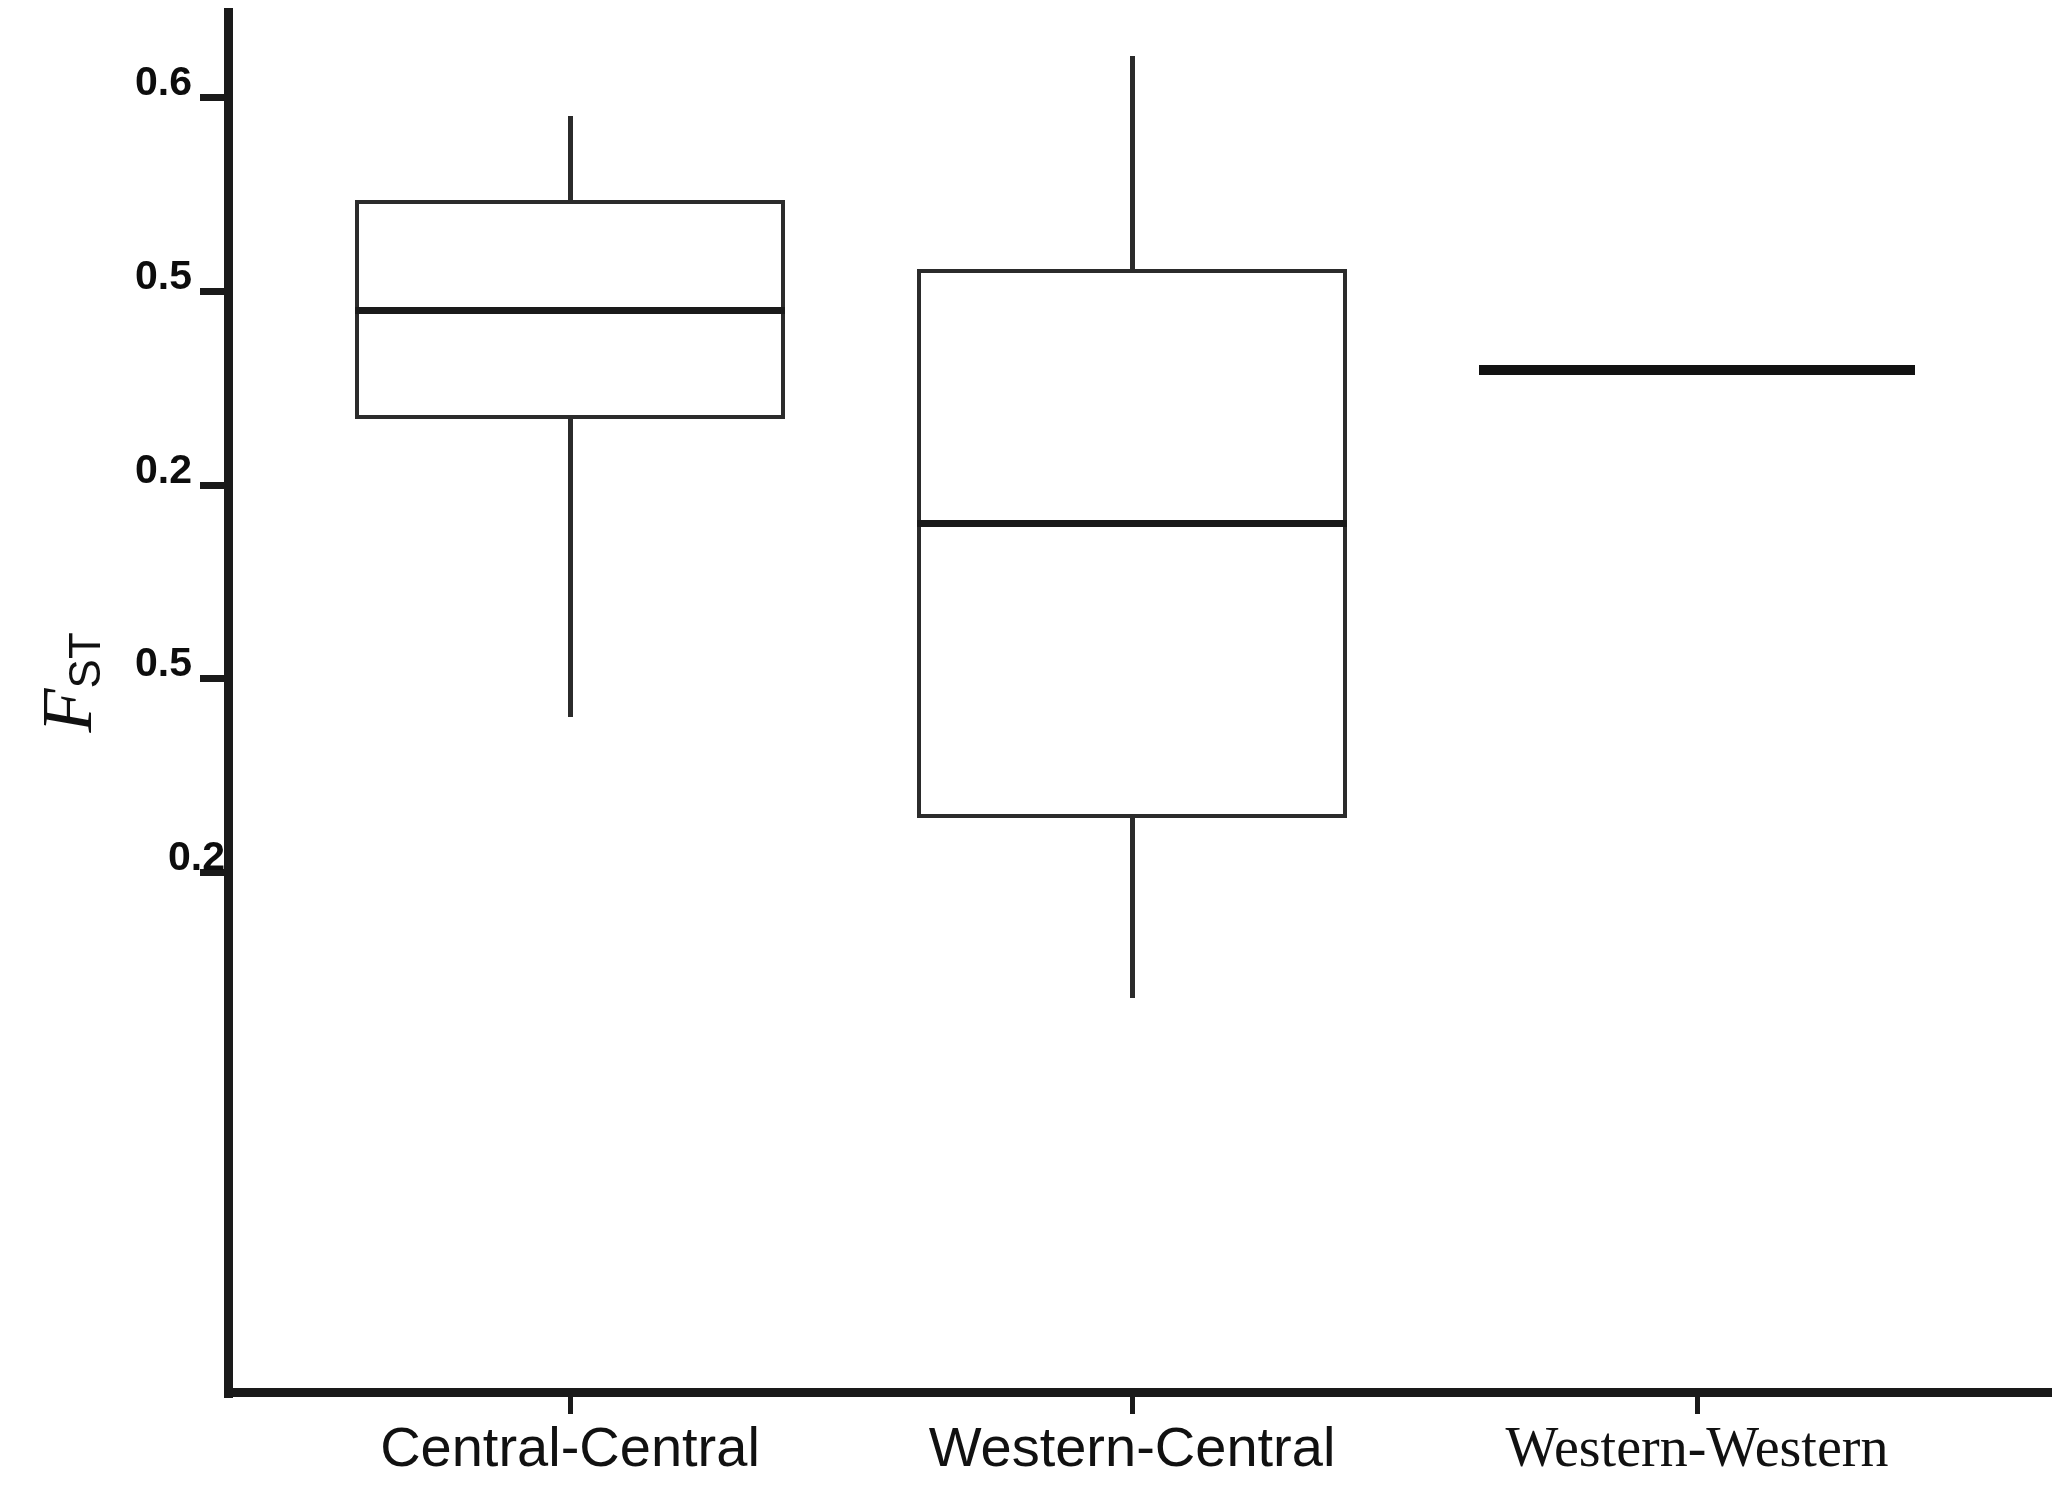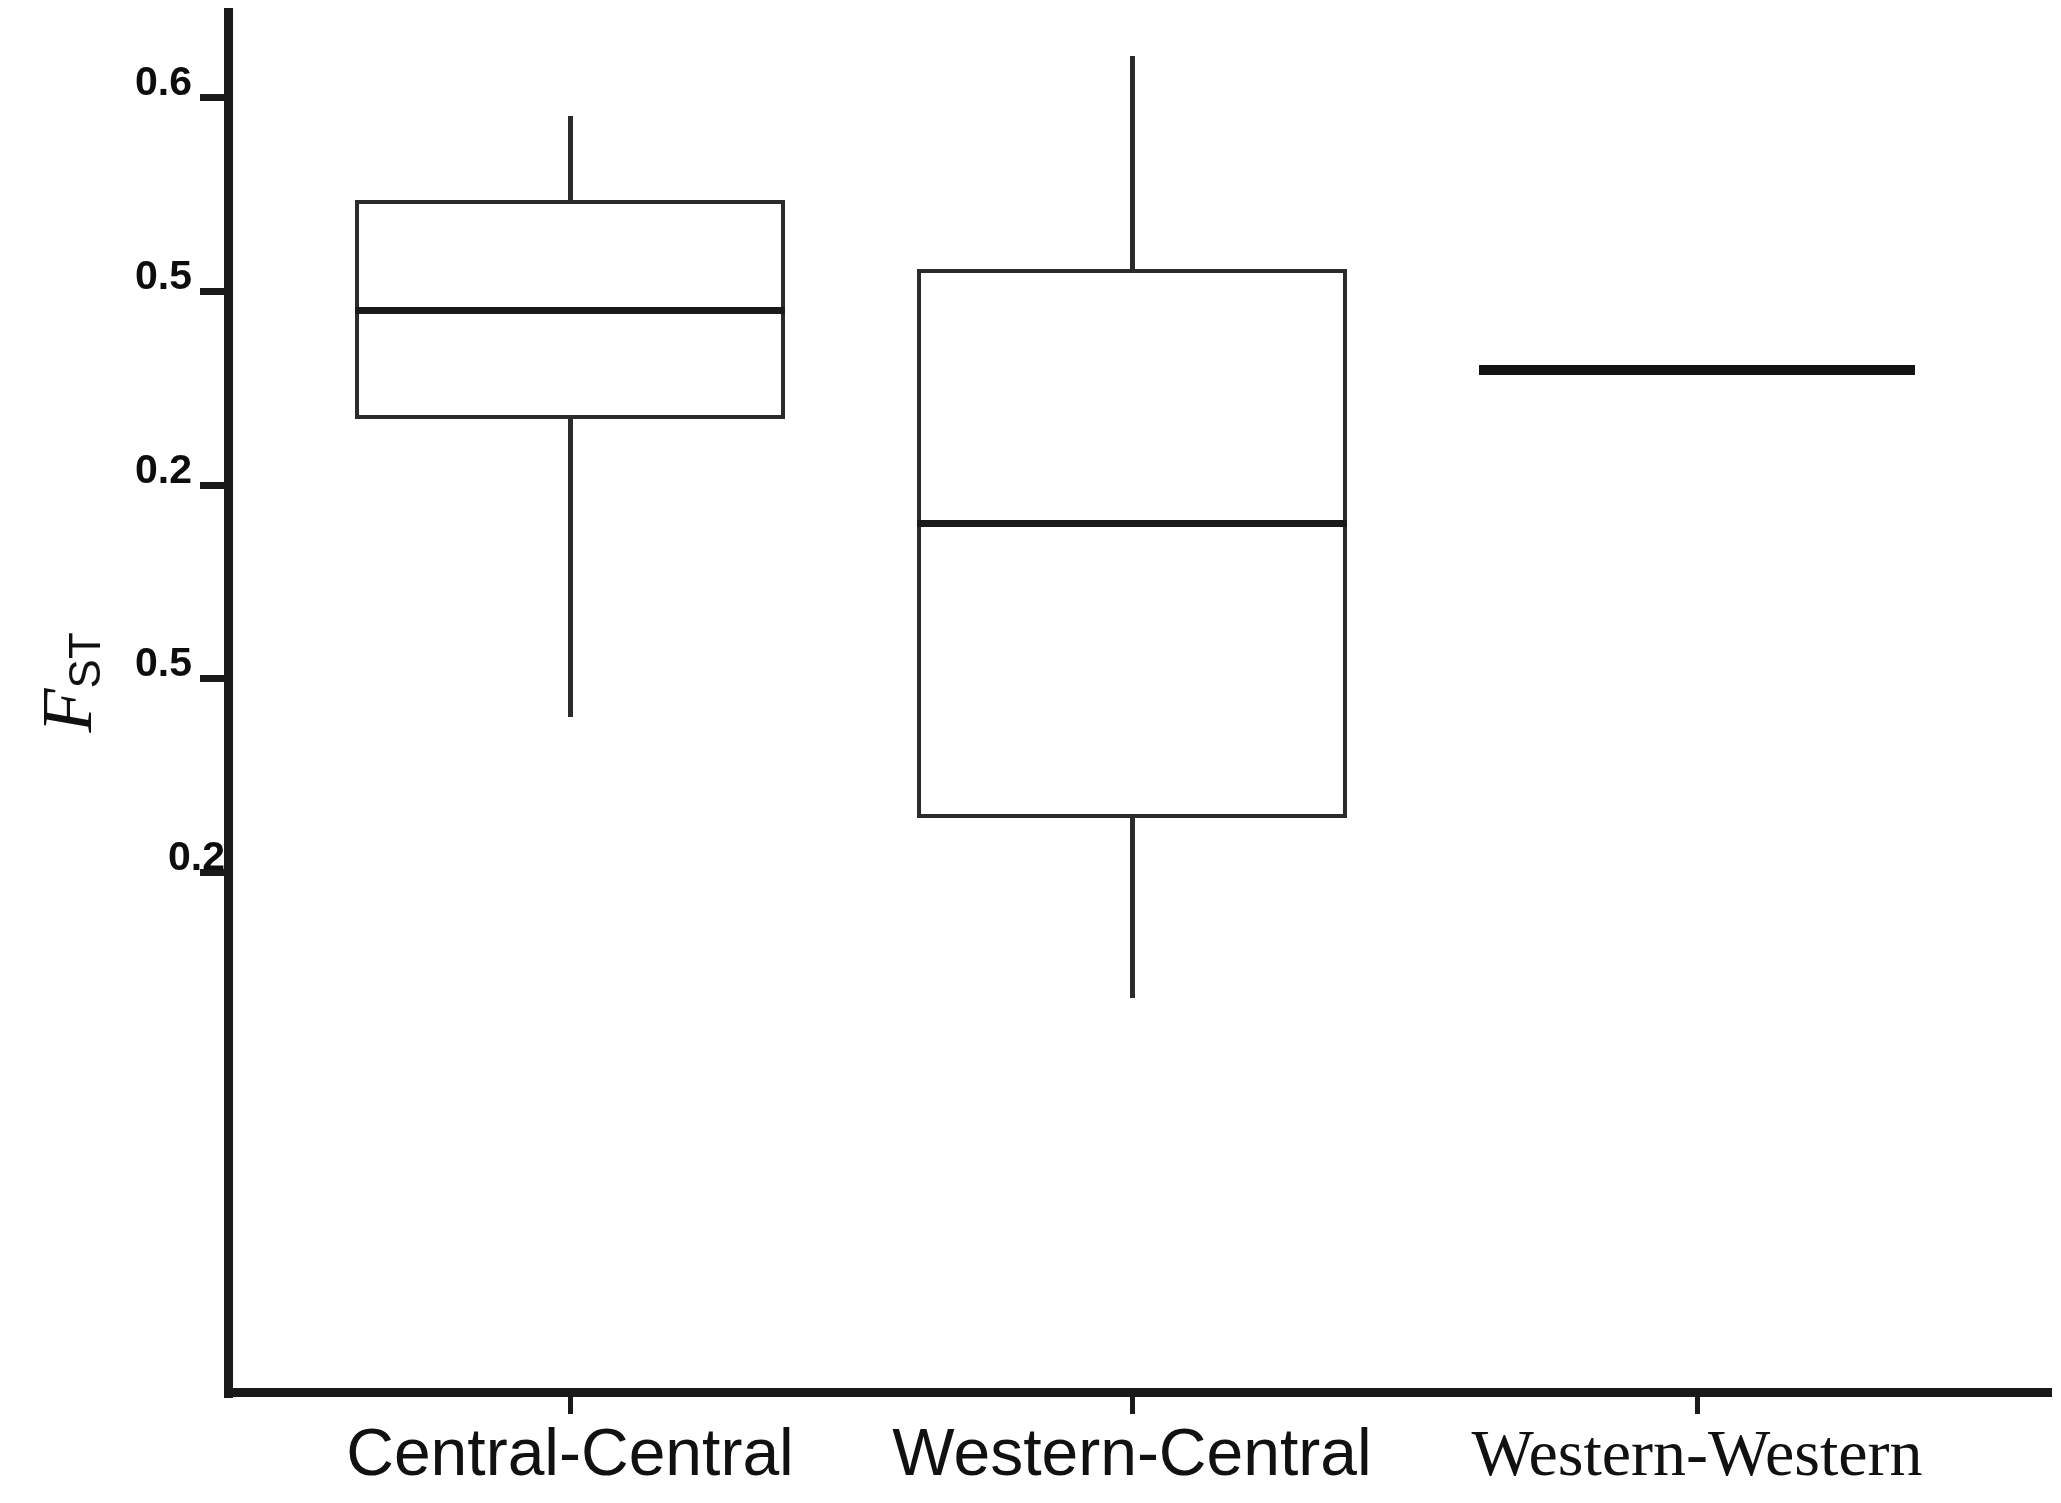--- a/index.html
+++ b/index.html
@@ -15,21 +15,21 @@
   #plot-area{position:absolute;left:0;top:0;width:2061px;height:1503px;}
   .axis-line{position:absolute;background:#1a1a1a;}
   #y-axis-line{left:224px;top:8px;width:9px;height:1390px;}
   #x-axis-line{left:224px;top:1388px;width:1828px;height:9px;}
   .y-tick{position:absolute;width:24px;height:7px;background:#1a1a1a;left:200px;}
   .ytl-wrap{position:absolute;left:0;width:192px;text-align:right;}
   .ytl-wrap span{font-size:41px;font-weight:700;color:#0d0d0d;line-height:1;}
   .x-tick{position:absolute;width:5px;height:17px;background:#1a1a1a;top:1397px;}
   .x-tick-label{
     position:absolute;top:1418px;text-align:center;
-    font-size:66px;color:#111;white-space:nowrap;line-height:1.05;
+    font-size:56px;color:#111;white-space:nowrap;line-height:1.05;
   }
   
   #y-axis-title{
     position:absolute;left:-52px;top:640px;
     width:240px;text-align:center;
     transform:rotate(-90deg);transform-origin:center center;
     font-size:64px;color:#111;white-space:nowrap;
   }
   #y-axis-title .f-italic{font-style:italic;font-weight:400;font-family:"Liberation Serif",serif;font-size:72px;}
   #y-axis-title .sub{font-size:44px;vertical-align:-0.22em;letter-spacing:0px;}

